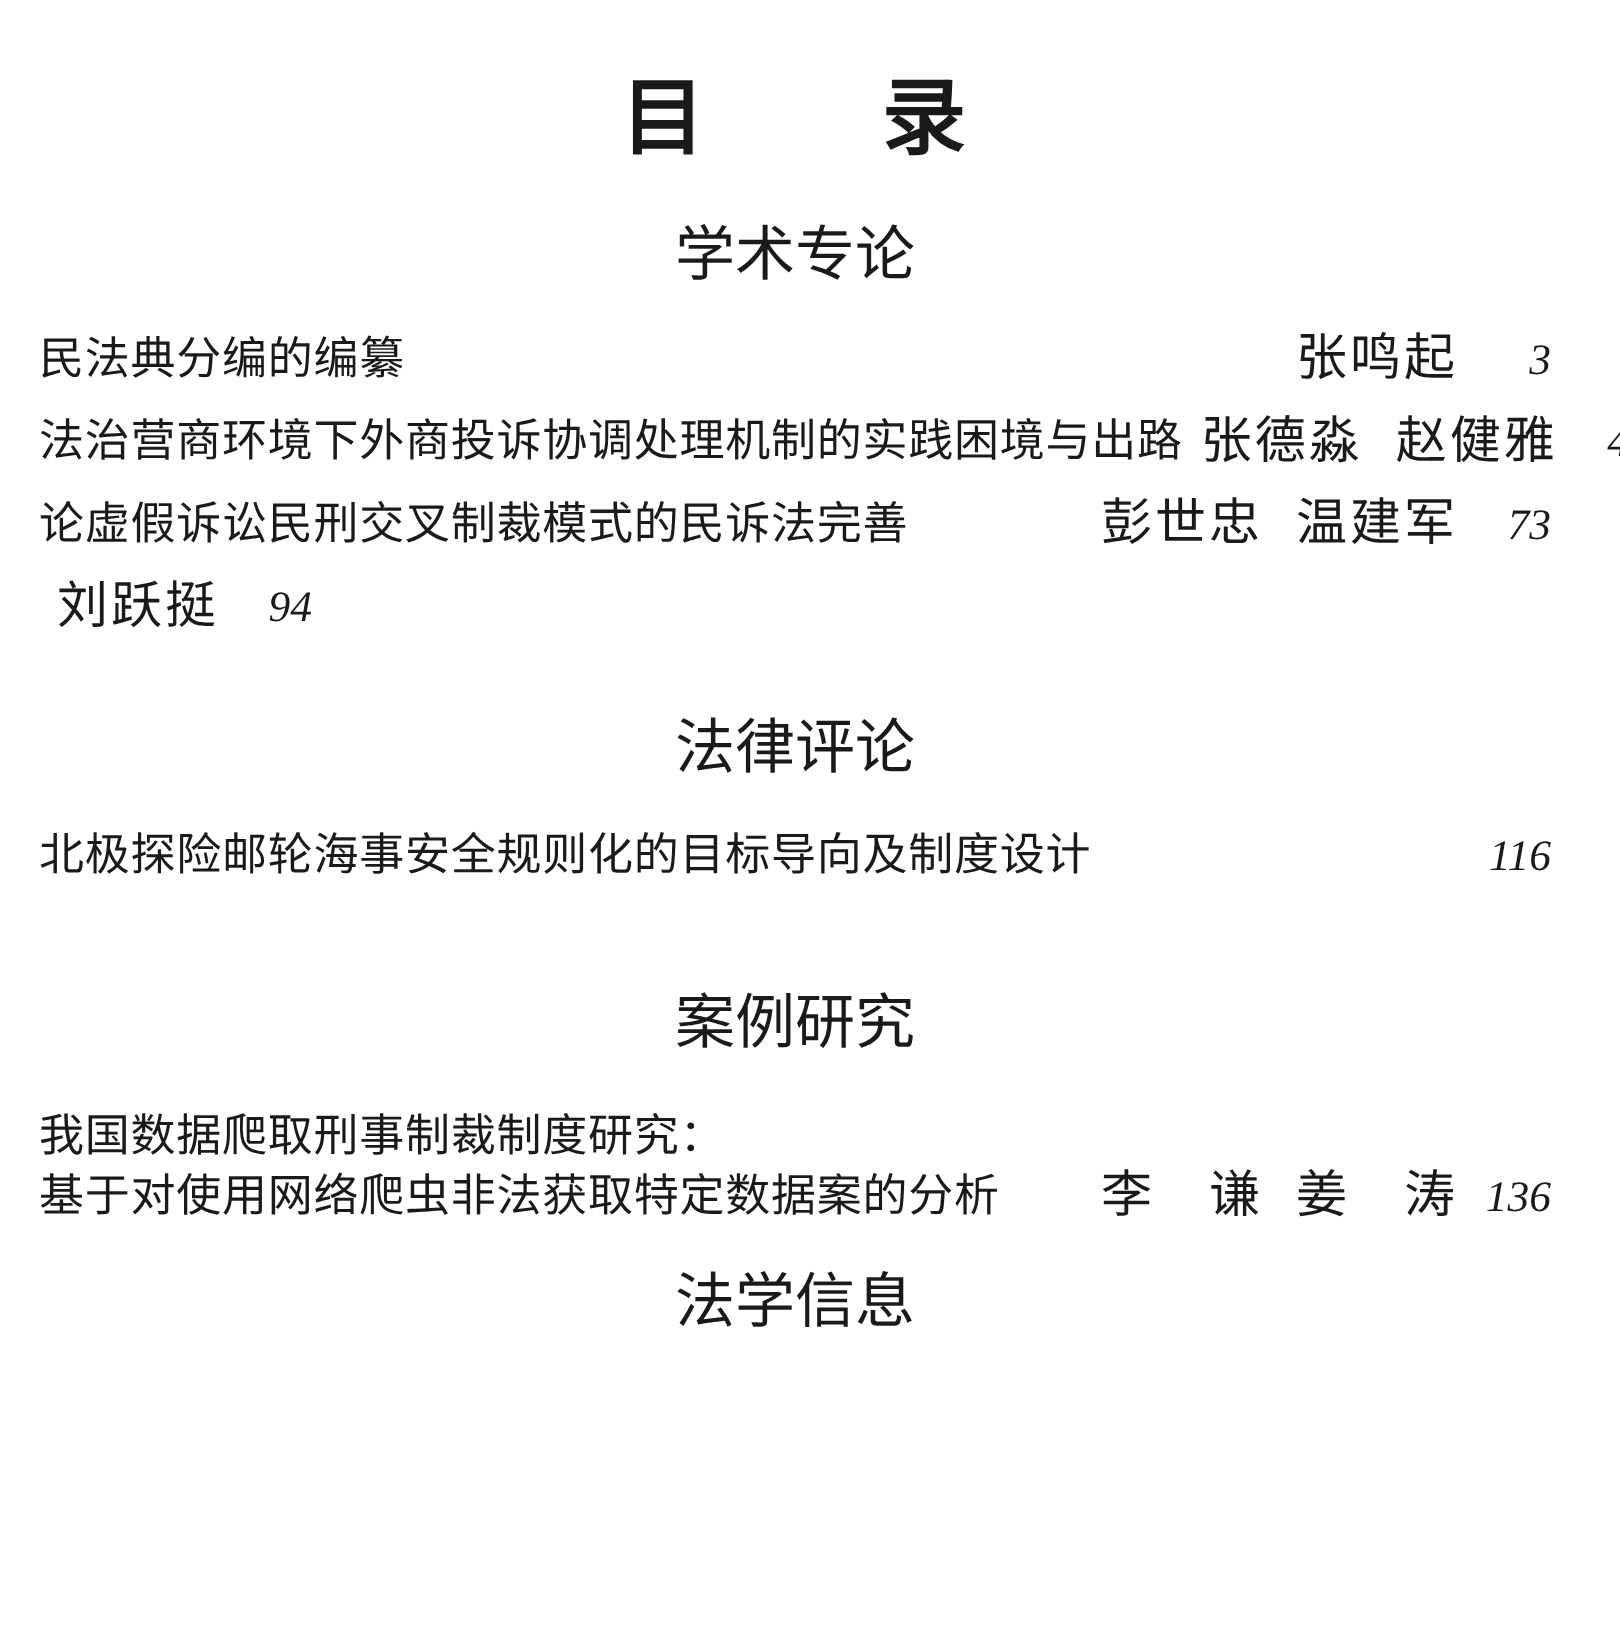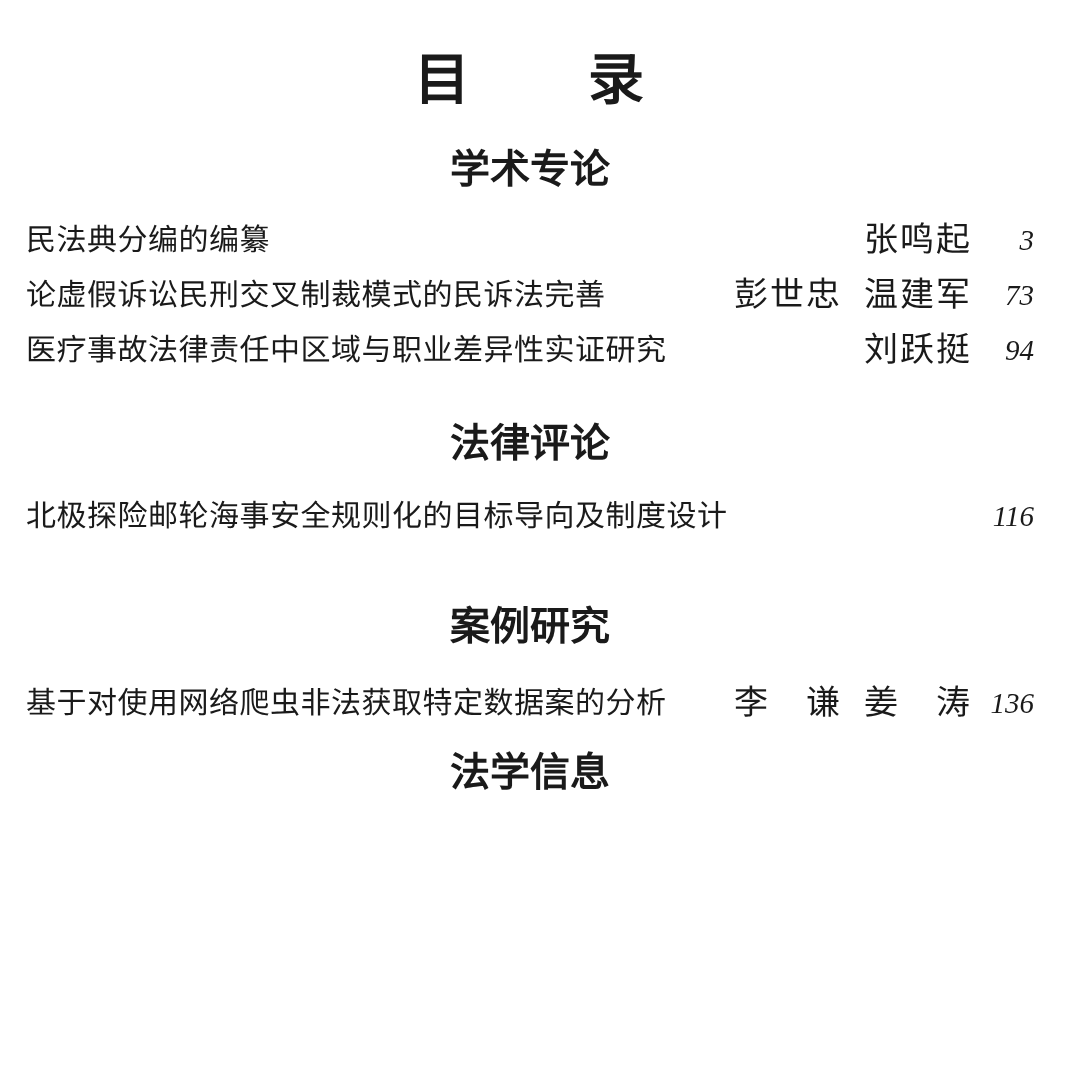--- a/index.html
+++ b/index.html
@@ -25,21 +25,21 @@
     font-size: 56px;
     line-height: 1.15;
     font-weight: 700;
     letter-spacing: 2px;
   }
   .section-heading {
     margin: 0;
     text-align: center;
     font-size: 40px;
     line-height: 1.2;
-    font-weight: 700;
+    font-weight: 400;
   }
   .sh-1 { margin-top: 34px; }
   .sh-2 { margin-top: 50px; }
   .sh-3 { margin-top: 67px; }
   .sh-4 { margin-top: 26px; text-align: center; }
   .entries-1 { margin-top: 26px; }
   .entry {
     display: flex;
     align-items: flex-end;
     line-height: 40px;
@@ -91,45 +91,50 @@
 
   <h2 class="section-heading sh-1">学术专论</h2>
 
   <div class="entries entries-1">
     <div class="entry">
       <span class="entry-title">民法典分编的编纂</span>
       <span class="entry-authors"><span class="author">张鸣起</span></span>
       <span class="entry-page">3</span>
     </div>
     <div class="entry">
+      <span class="entry-title">法治营商环境下外商投诉协调处理机制的实践困境与出路</span>
+      <span class="entry-authors"><span class="author">张德淼</span><span class="author">赵健雅</span></span>
+      <span class="entry-page">48</span>
+    </div>
+    <div class="entry">
       <span class="entry-title">论虚假诉讼民刑交叉制裁模式的民诉法完善</span>
       <span class="entry-authors"><span class="author">彭世忠</span><span class="author">温建军</span></span>
       <span class="entry-page">73</span>
     </div>
     <div class="entry">
-      <span class="entry-title">医疗事故法律责任中区域与职业差异性实证研究</span>
       <span class="entry-authors"><span class="author">刘跃挺</span></span>
       <span class="entry-page">94</span>
     </div>
   </div>
 
   <h2 class="section-heading sh-2">法律评论</h2>
 
   <div class="entries">
     <div class="entry entry-1">
       <span class="entry-title">北极探险邮轮海事安全规则化的目标导向及制度设计</span>
       <span class="entry-page">116</span>
     </div>
   </div>
 
   <h2 class="section-heading sh-3">案例研究</h2>
 
   <div class="entries">
     <div class="entry entry-2 multiline">
       <span class="entry-title">
+        <div class="title-line">我国数据爬取刑事制裁制度研究：</div>
         <div class="title-line">基于对使用网络爬虫非法获取特定数据案的分析</div>
       </span>
       <span class="entry-authors"><span class="author">李　谦</span><span class="author">姜　涛</span></span>
       <span class="entry-page">136</span>
     </div>
   </div>
 
   <h2 class="section-heading sh-4">法学信息</h2>
 
 

